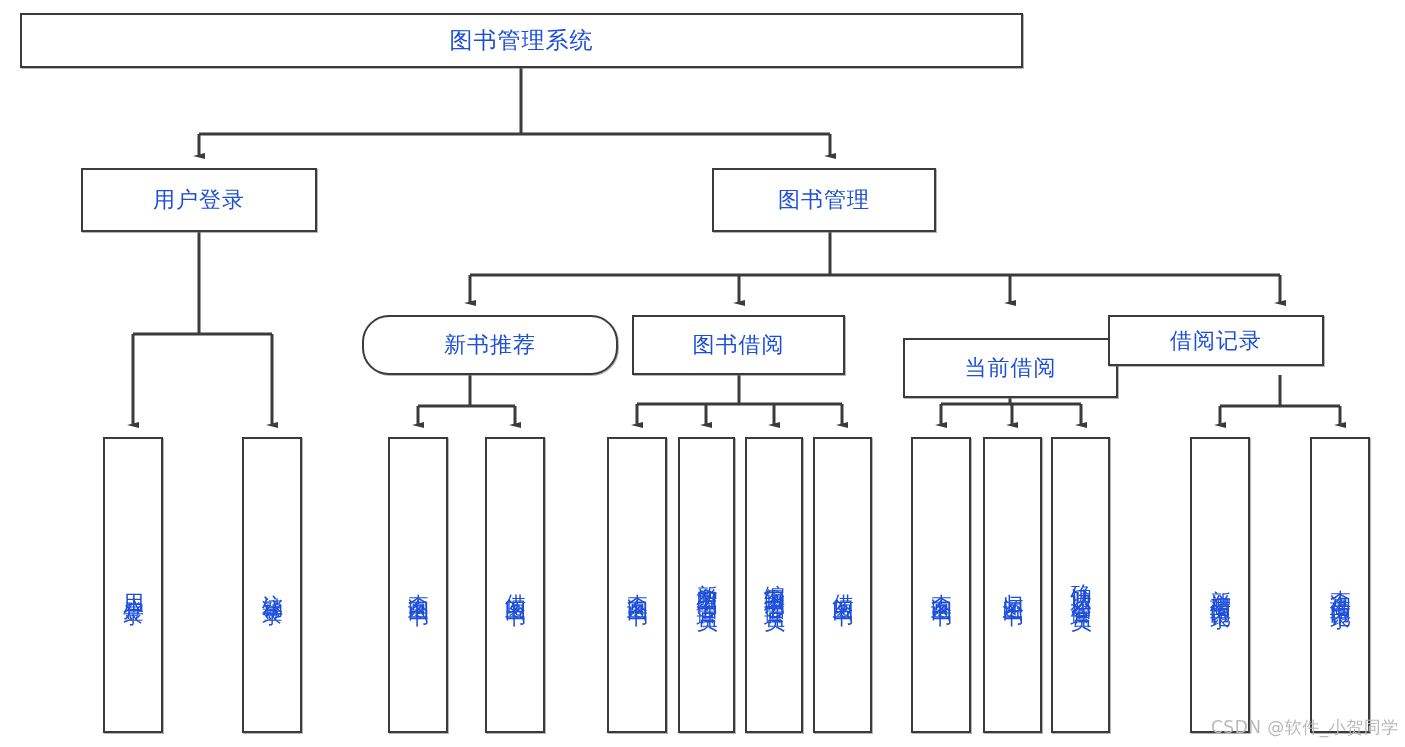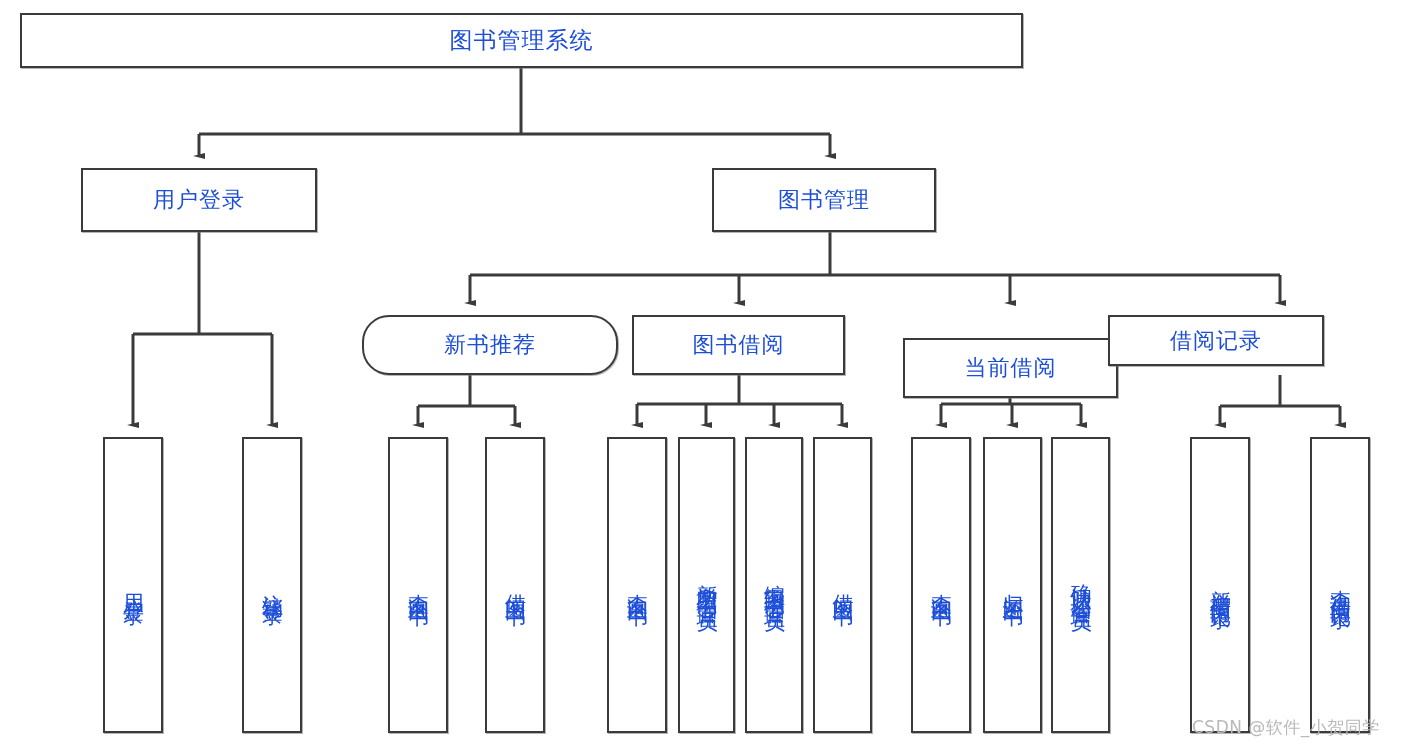--- a/index.html
+++ b/index.html
@@ -33,20 +33,21 @@
     max-height:100%;
   }
   .node.root .lbl{font-size:23px;}
   .watermark{
     position:absolute;
     color:#b9b9b9;
     font-size:17px;
     letter-spacing:0.5px;
     white-space:nowrap;
     user-select:none;
+    margin-left:19px;
   }
 </style>
 </head>
 <body>
 
 <div id="stage">
 
   <svg id="wires" viewBox="0 0 1405 747">
     <defs>
       <marker id="arrow" markerWidth="10" markerHeight="12" refX="3" refY="6" orient="auto" markerUnits="userSpaceOnUse">

